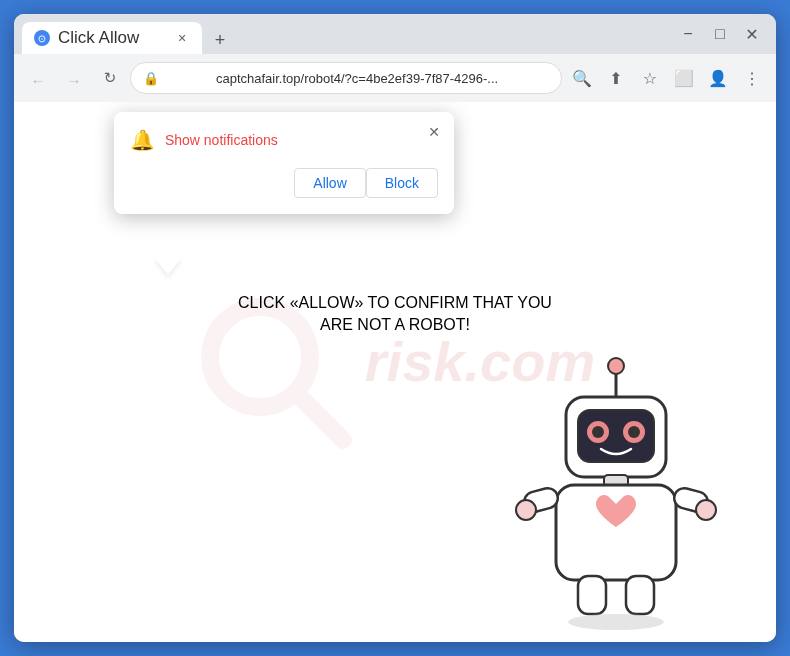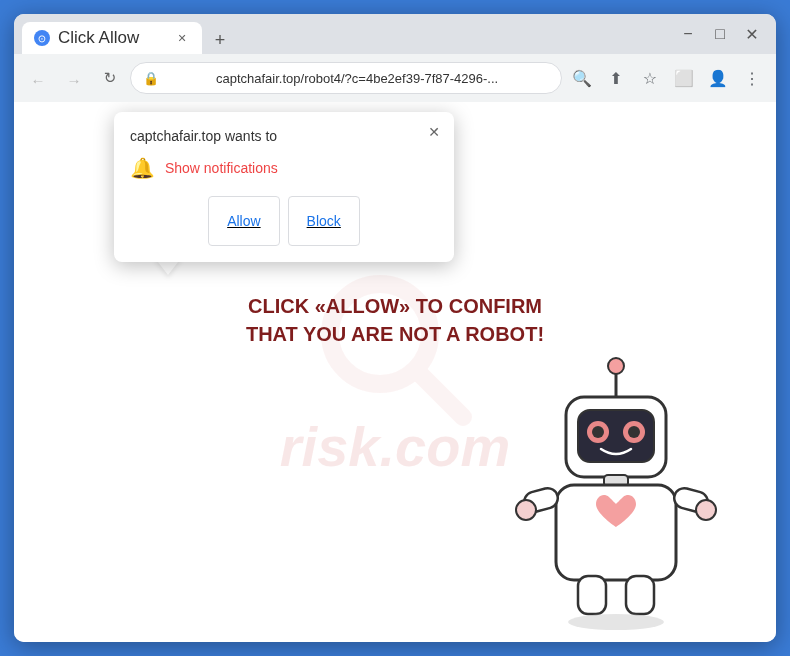--- a/index.html
+++ b/index.html
@@ -178,40 +178,40 @@
       background: white;
       position: relative;
       overflow: hidden;
     }
     
     .watermark {
       position: absolute;
       width: 100%;
       height: 100%;
       display: flex;
-      flex-direction: column;
+      flex-direction: row;
       align-items: center;
       justify-content: center;
       gap: 10px;
       opacity: 0.12;
       pointer-events: none;
       user-select: none;
     }
     
     .page-main-text {
       position: absolute;
       top: 50%;
       left: 50%;
       transform: translate(-50%, 0);
       margin-top: -80px;
       width: 320px;
       text-align: center;
-      font-size: 20px;
-      font-weight: 700;
-      color: #7f1d1d;
+      font-size: 16px;
+      font-weight: 400;
+      color: #000000;
       line-height: 1.4;
     }
     
     .robot-container {
       position: absolute;
       right: 50px;
       bottom: 20px;
       width: 220px;
       height: 280px;
     }
@@ -255,39 +255,37 @@
     .bell-icon {
       font-size: 20px;
       color: #333;
     }
     .notification-label {
       font-size: 14px;
       color: #ef4444;
     }
     .popup-buttons {
       display: flex;
-      gap: 8px;
-      justify-content: center;
-      text-decoration: underline;
+      justify-content: flex-end;
     }
     .btn-allow {
       background: white;
       border: 1px solid #dadce0;
       border-radius: 4px;
       padding: 6px 18px;
       font-size: 14px;
       color: #1a73e8;
       cursor: pointer;
       font-weight: 500;
     }
     .btn-block {
       background: white;
       border: 1px solid #dadce0;
       border-radius: 4px;
-      padding: 16px 18px;
+      padding: 6px 18px;
       font-size: 14px;
       color: #1a73e8;
       cursor: pointer;
       font-weight: 500;
     }
     
     .speech-bubble-wrap {
       position: absolute;
       top: 155px;
       left: 100px;
@@ -350,21 +348,20 @@
 
       <svg width="160" height="160" viewBox="0 0 160 160" fill="none" style="opacity:0.5">
         <circle cx="65" cy="65" r="50" stroke="#cc4444" stroke-width="18" fill="none"></circle>
         <line x1="103" y1="103" x2="148" y2="148" stroke="#cc4444" stroke-width="18" stroke-linecap="round"></line>
       </svg>
       <div style="font-size:56px;font-weight:900;font-style:italic;color:#cc4444;line-height:1;margin-top:-20px;">risk.com</div>
     </div>
 
     <div class="notification-popup">
       <div class="popup-close">✕</div>
-      <div class="popup-title">captchafair.top wants to</div>
       <div class="popup-notification-row">
         <span class="bell-icon">🔔</span>
         <span class="notification-label">Show notifications</span>
       </div>
       <div class="popup-buttons">
         <button class="btn-allow">Allow</button>
         <button class="btn-block">Block</button>
       </div>
     </div>
 

